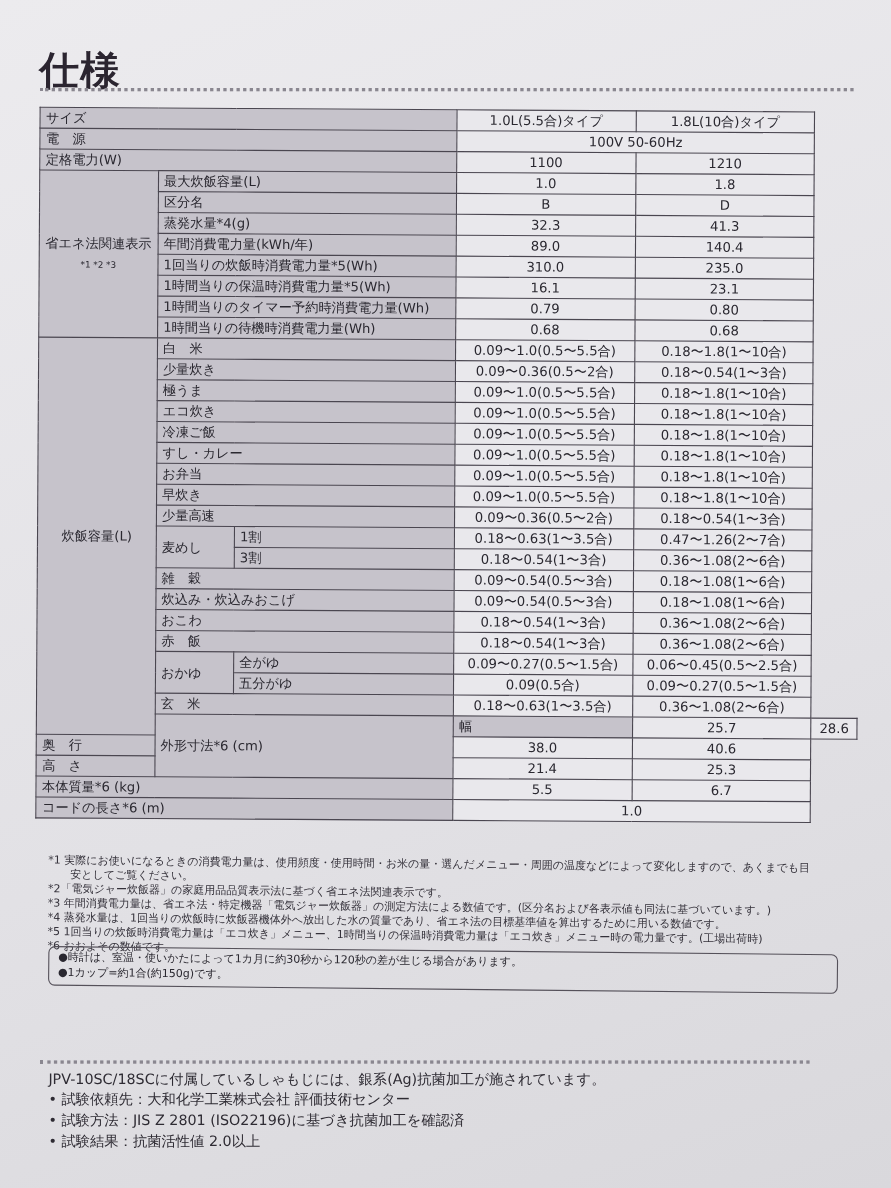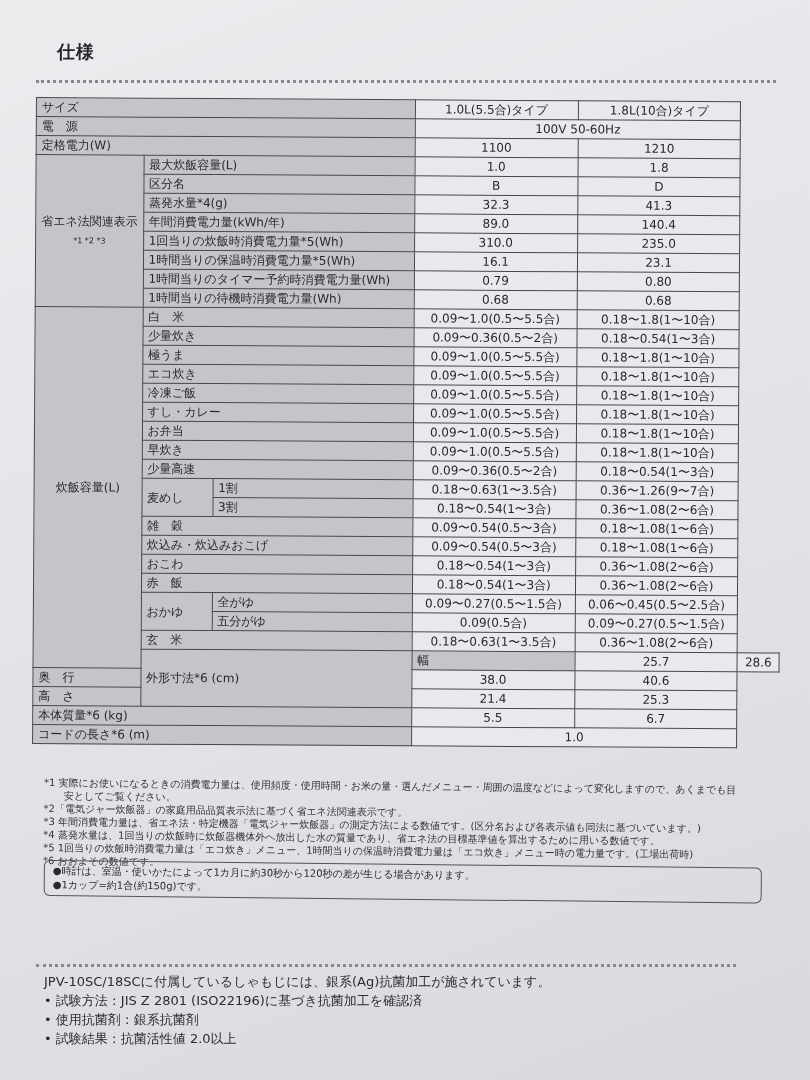--- a/index.html
+++ b/index.html
@@ -1,18 +1,18 @@
 <!DOCTYPE html>
 <html><head>
 <meta charset="utf-8">
 <style>
   html,body{margin:0;padding:0;}
   body{width:810px;height:1080px;overflow:hidden;background:#e4e3e6;font-family:"DejaVu Sans",sans-serif;color:#2a2830;position:relative;}
   .page{position:absolute;left:0;top:0;width:810px;height:1080px;background:linear-gradient(160deg,#ecebee 0%,#e2e1e5 60%,#d9d8dc 100%);}
-  .h1{position:absolute;left:36px;top:40px;font-size:18px;font-weight:bold;color:#2b2530;letter-spacing:1px;margin-left:21px;}
+  .h1{position:absolute;left:36px;top:40px;font-size:36px;font-weight:bold;color:#2b2530;letter-spacing:1px;}
   .rule{position:absolute;left:36px;height:0;border-top:3px dotted #8a8790;}
   table.spec{position:absolute;left:36px;top:97px;width:747px;border-collapse:collapse;font-size:12px;transform:rotate(0.35deg);transform-origin:left top;}
   table.spec td{border:1px solid #4a4650;padding:0 5px;height:18px;line-height:18px;white-space:nowrap;}
   td.lab{background:#c6c3cb;}
   td.grp{background:#c6c3cb;text-align:center;vertical-align:middle;white-space:normal;line-height:14px;font-size:12px;width:18px;padding:0 8px;}
   td.val{text-align:center;background:#e9e8ec;}
   .tall td{height:32px;line-height:14px;}
   .notes{position:absolute;left:44px;top:776px;width:740px;font-size:10px;line-height:13px;color:#34313a;transform:rotate(0.6deg);transform-origin:left top;}
   .notes div{white-space:nowrap;}
   .notes .ind{padding-left:20px;}
@@ -130,21 +130,21 @@
     <tr>
           <td class="lab" colspan="2">少量高速</td>
           <td class="val">0.09〜0.36(0.5〜2合)</td>
           <td class="val">0.18〜0.54(1〜3合)</td>
         </tr>
 
     <tr>
       <td class="lab" rowspan="2" style="width:60px">麦めし</td>
       <td class="lab">1割</td>
       <td class="val">0.18〜0.63(1〜3.5合)</td>
-      <td class="val">0.36〜1.26(9〜7合)</td>
+      <td class="val">0.47〜1.26(2〜7合)</td>
     </tr>
     <tr>
       <td class="lab">3割</td>
       <td class="val">0.18〜0.54(1〜3合)</td>
       <td class="val">0.36〜1.08(2〜6合)</td>
     </tr>
 
     <tr>
           <td class="lab" colspan="2">雑　穀</td>
           <td class="val">0.09〜0.54(0.5〜3合)</td>
@@ -222,17 +222,17 @@
   </div>
 
   <div class="box">
     <div>●時計は、室温・使いかたによって1カ月に約30秒から120秒の差が生じる場合があります。</div>
     <div>●1カップ=約1合(約150g)です。</div>
   </div>
 
   <div class="rule" style="top:964px;width:700px;"></div>
   <div class="body2">
     <div>JPV-10SC/18SCに付属しているしゃもじには、銀系(Ag)抗菌加工が施されています。</div>
+    <div>• 試験依頼先：大和化学工業株式会社 評価技術センター</div>
     <div>• 試験方法：JIS Z 2801 (ISO22196)に基づき抗菌加工を確認済</div>
-    <div>• 使用抗菌剤：銀系抗菌剤</div>
     <div>• 試験結果：抗菌活性値 2.0以上</div>
   </div>
 </div>
 
 </body></html>

